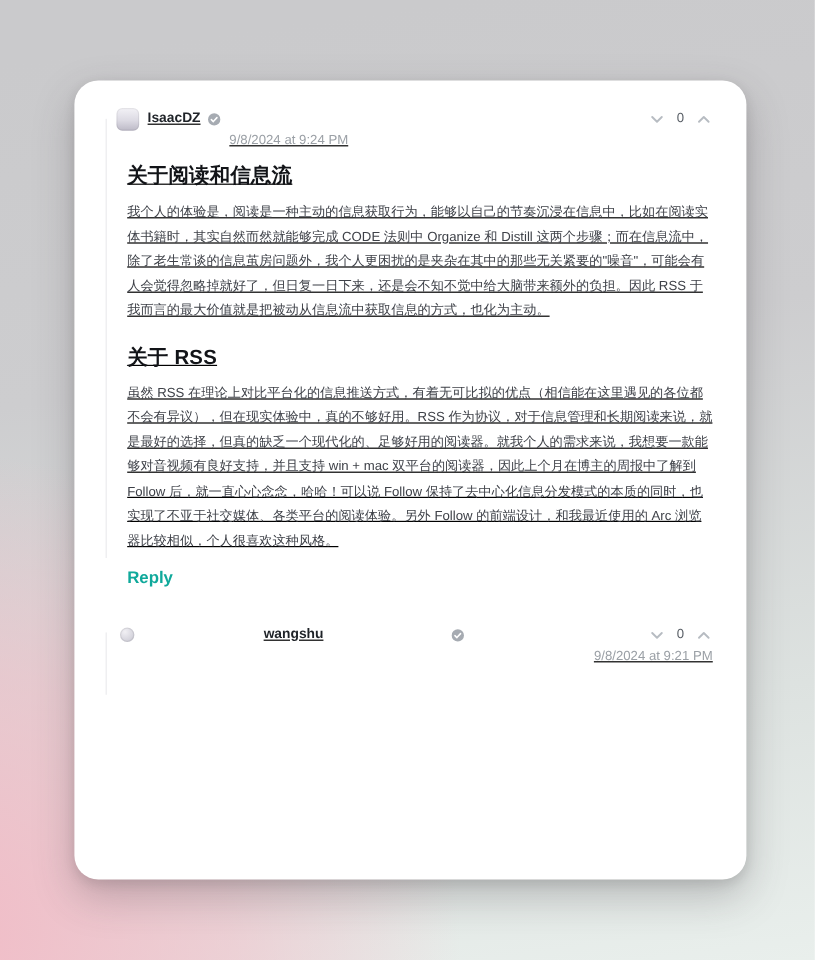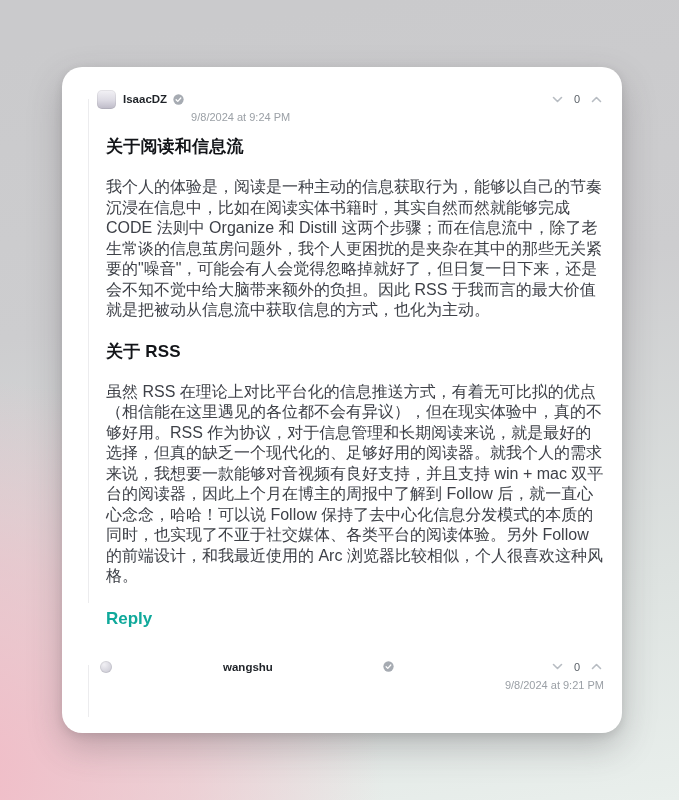--- a/index.html
+++ b/index.html
@@ -8,21 +8,21 @@
     font-family: "Liberation Sans", "DejaVu Sans", sans-serif;
     background:
       radial-gradient(95% 75% at -8% 98%, rgba(242,184,196,0.95) 0%, rgba(242,186,197,0.55) 38%, rgba(242,186,197,0) 68%),
       linear-gradient(172deg, #cacacc 6%, #cdcdcf 38%, #dde2e0 74%, #e9efec 100%);
   }
   .card {
     position: absolute; left: 62px; top: 67px; width: 560px; height: 666px;
     background: #ffffff; border-radius: 20px; overflow: hidden;
     box-shadow: 0 14px 34px rgba(70,60,70,0.28), 0 3px 10px rgba(0,0,0,0.10);
   }
-  .comment { position: relative; padding: 8px 18px 6px 44px; }
+  .comment { position: relative; padding: 8px 28px 6px 44px; text-decoration: underline; }
   .thread-line {
     position: absolute; left: 26px; width: 1px; background: #ececee;
   }
   .c1 .thread-line { top: 32px; bottom: 32px; }
   .c2 .thread-line { top: 30px; bottom: -20px; }
   .c-header { display: flex; align-items: center; gap: 7px; position: relative; }
   .c1 .c-header { margin-left: -9px; }
   .c2 .c-header { margin-left: -6px; justify-content: space-between; }
   .avatar-square {
     width: 19px; height: 19px; border-radius: 5px; flex: none;
@@ -37,23 +37,23 @@
   .author { font-size: 11.5px; font-weight: 700; color: #1f2328; }
   .badge { flex: none; display: inline-flex; margin-left: -1px; }
   .date { font-size: 11px; color: #9ba0a6; margin-top: 36px; }
   .votes { position: absolute; right: 2px; top: 50%; transform: translateY(-50%);
            display: flex; align-items: center; gap: 11px; }
   .vote-btn { display: inline-flex; cursor: pointer; }
   .score { font-size: 11px; color: #5b6168; }
   .c-body { margin-top: 2px; }
   .c-body h2 { font-size: 17px; font-weight: 700; color: #121418; margin: 16px 0 8px; letter-spacing: .2px; }
   .c-body h2.first { margin-top: 12px; }
-  .c-body p { font-size: 16px; line-height: 20.5px; color: #3e4148; margin: 19px 0; }
+  .c-body p { font-size: 11px; line-height: 20.5px; color: #3e4148; margin: 9px 0; }
   a.inline-link { color: #10a99b; text-decoration: underline; cursor: pointer; }
-  a.reply { display: inline-block; margin-top: 3px; font-size: 17px; font-weight: 600;
+  a.reply { display: inline-block; margin-top: 3px; font-size: 14px; font-weight: 600;
             color: #10a99b; text-decoration: none; cursor: pointer; text-align: right; }
   .emoji { display: inline-block; vertical-align: -2px; margin-left: 2px; }
 </style>
 </head>
 <body>
 
 <div class="card">
 
   <div class="comment c1">
     <div class="thread-line"></div>

